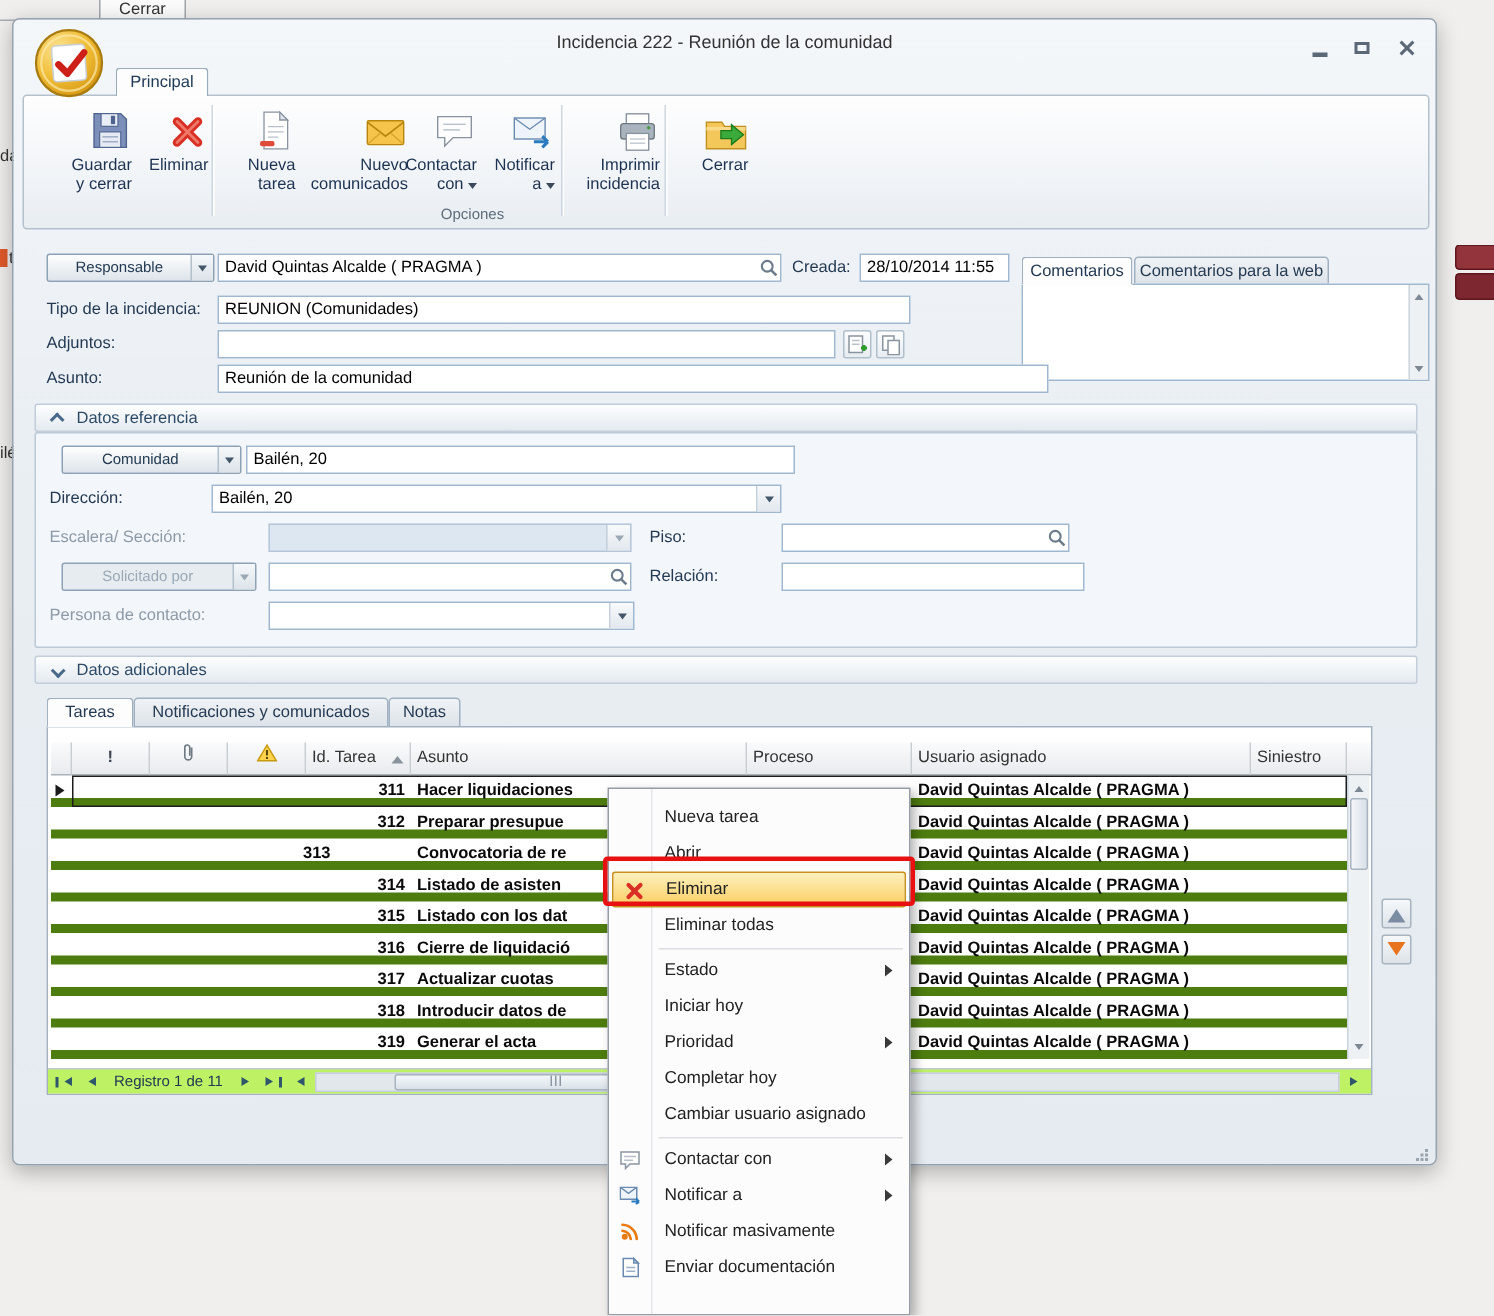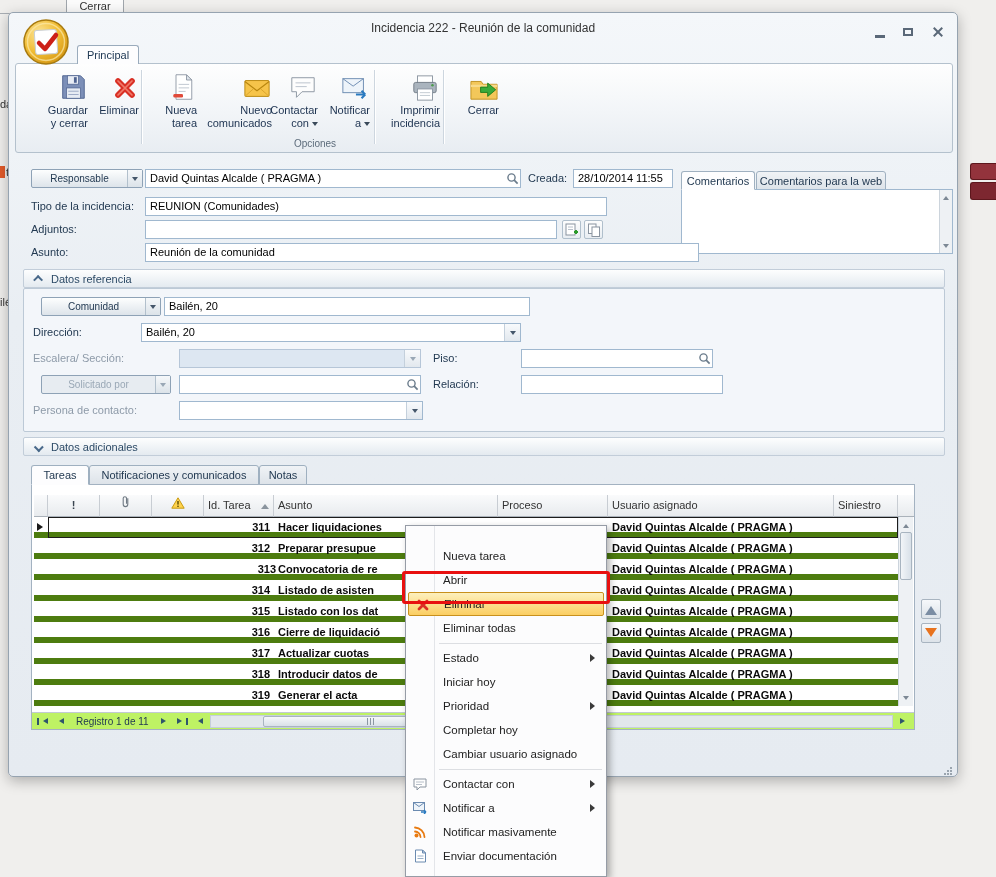--- a/index.html
+++ b/index.html
@@ -108,21 +108,21 @@
 
   .move-btn { position:absolute; width:20px; height:20px; border:1px solid #a8b4c0; border-radius:2px;
               background:linear-gradient(#f6f8fa,#dde3e9); display:flex; align-items:center; justify-content:center; }
   .mv-up { width:0; height:0; border:6px solid transparent; border-bottom:9px solid #7b8da3; margin-bottom:4px; }
   .mv-dn { width:0; height:0; border:6px solid transparent; border-top:9px solid #e8731e; margin-top:4px; }
 
   .grip-dots { position:absolute; right:4px; bottom:4px; width:10px; height:10px; }
 
   
   .ctx-menu { position:absolute; left:405px; top:525px; width:202px; height:352px; background:#fcfcfd;
-              border:1px solid #969ca6; box-shadow:3px 3px 7px rgba(0,0,0,.3); z-index:50; overflow:hidden; padding-top:18px; }
+              border:1px solid #969ca6; box-shadow:3px 3px 7px rgba(0,0,0,.3); z-index:50; overflow:hidden; padding-top:7px; }
   .ctx-gutter { position:absolute; left:28px; top:0; bottom:0; width:1px; background:#e3e5e9; }
   .ctx-item { position:relative; height:24px; display:flex; align-items:center; font-size:11.5px; color:#222; padding-left:37px; }
   .ctx-item.hl { margin:0 2px; padding-left:35px; background:linear-gradient(#fdf0bd,#fbce62); border:1px solid #c8901c; border-radius:2px; height:24px; }
   .ctx-ico { position:absolute; left:5px; top:3px; width:18px; height:18px; display:flex; align-items:center; justify-content:center; }
   .ctx-sub { position:absolute; right:7px; width:0; height:0; border:4px solid transparent; border-left:5px solid #3a3a3a; }
   .ctx-sep { height:6px; position:relative; }
   .ctx-sep::after { content:""; position:absolute; left:33px; right:4px; top:3px; height:1px; background:#dcdee2; }
   .red-box { position:absolute; left:402px; top:571px; width:208px; height:33px; border:3px solid #e81010;
              border-radius:3px; z-index:60; pointer-events:none; }
 </style>
@@ -492,21 +492,21 @@
         <span class="gcell" style="left:574px;width:226px;">David Quintas Alcalde ( PRAGMA )</span>
       </div>
       <div class="row-focus" style="left:16px;top:32px;width:850px;"></div>
 
       <div class="rowline" style="left:2px;top:53px;width:864px;">
         <span class="gcell" style="left:170px;width:70px;text-align:right;">312</span>
         <span class="gcell" style="left:240px;width:224px;">Preparar presupue</span>
         <span class="gcell" style="left:574px;width:226px;">David Quintas Alcalde ( PRAGMA )</span>
       </div>
       <div class="rowline" style="left:2px;top:74px;width:864px;">
-        <span class="gcell" style="left:176px;width:70px;text-align:right;">313</span>
+        <span class="gcell" style="left:164px;width:70px;text-align:left;">313</span>
         <span class="gcell" style="left:240px;width:224px;">Convocatoria de re</span>
         <span class="gcell" style="left:574px;width:226px;">David Quintas Alcalde ( PRAGMA )</span>
       </div>
       <div class="rowline" style="left:2px;top:95px;width:864px;">
         <span class="gcell" style="left:170px;width:70px;text-align:right;">314</span>
         <span class="gcell" style="left:240px;width:224px;">Listado de asisten</span>
         <span class="gcell" style="left:574px;width:226px;">David Quintas Alcalde ( PRAGMA )</span>
       </div>
       <div class="rowline" style="left:2px;top:116px;width:864px;">
         <span class="gcell" style="left:170px;width:70px;text-align:right;">315</span>

